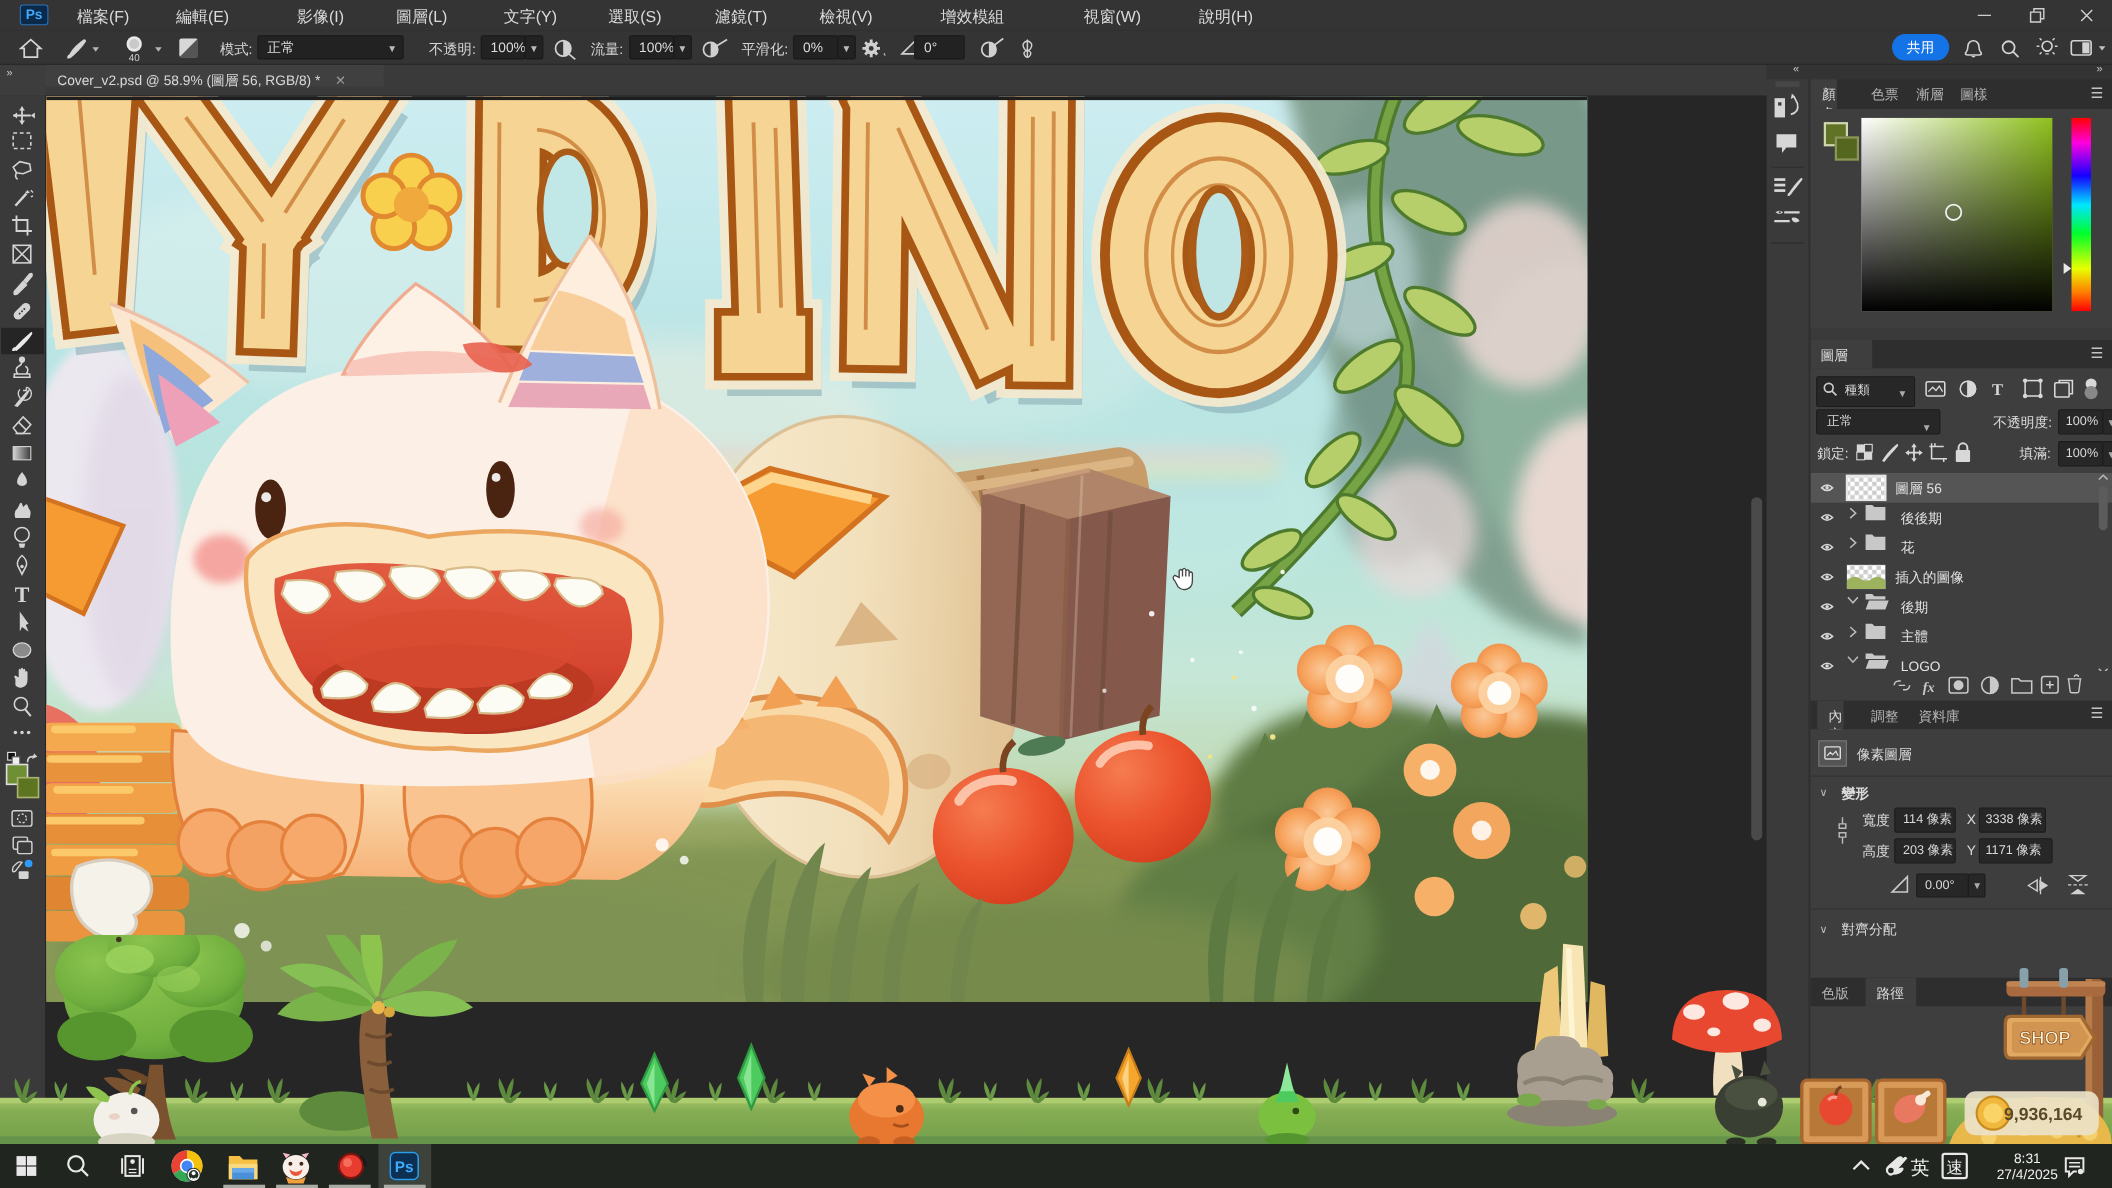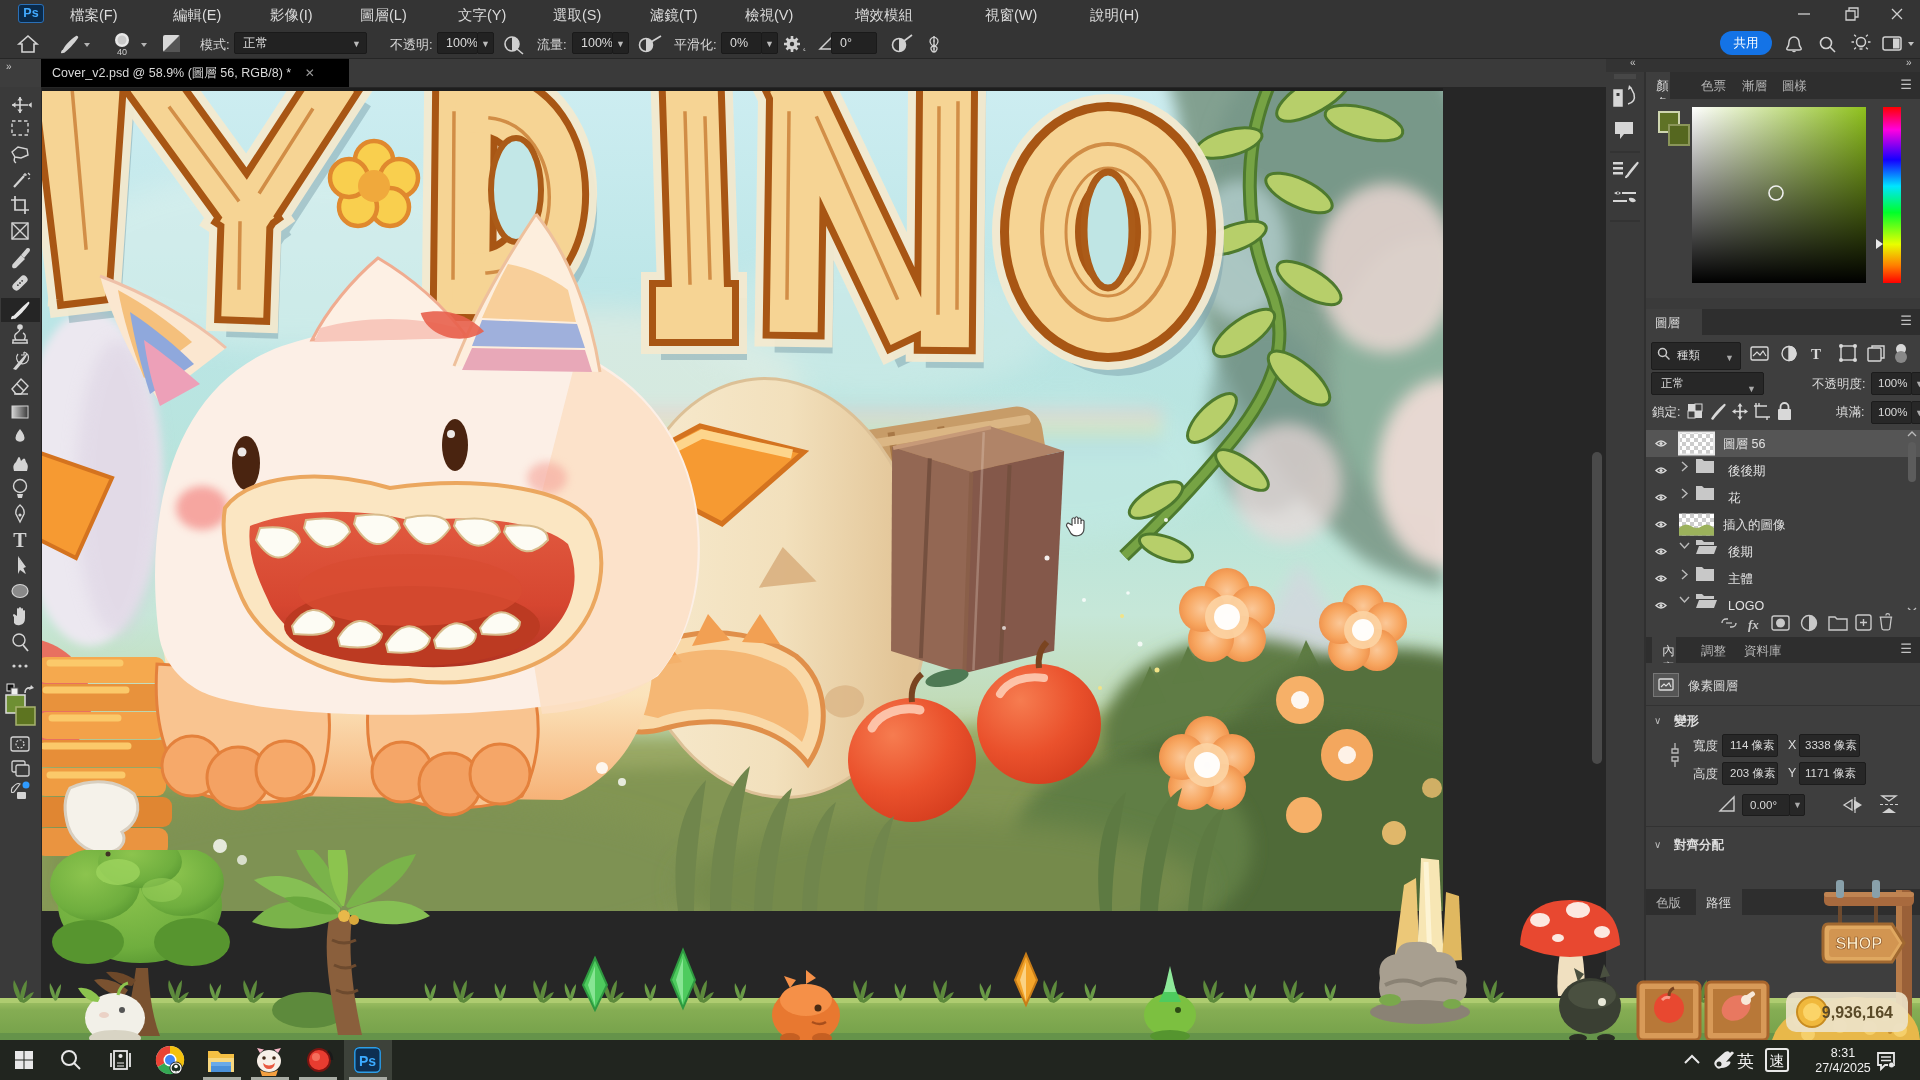--- a/index.html
+++ b/index.html
@@ -7,38 +7,38 @@
 .abs{position:absolute}
 #menubar{left:0;top:0;width:1920px;height:28px;background:#343434;color:#dadada;font-size:14.5px}
 #menubar .mi{position:absolute;top:6px}
 #pslogo{position:absolute;left:18px;top:4px;width:26px;height:19px;background:#0a2a4a;border:1px solid #2a70b8;border-radius:3px;color:#42aaff;font-size:12.5px;font-weight:bold;text-align:center;line-height:17px}
 #optionsbar{left:0;top:28px;width:1920px;height:31px;background:#343434;border-bottom:1px solid #262626;color:#d6d6d6;font-size:13px}
 .obox{position:absolute;height:22px;top:4px;background:#222222;border:1px solid #1a1a1a;border-radius:2px;color:#dcdcdc;font-size:12.5px;line-height:20px;padding-left:8px}
 .olabel{position:absolute;top:8px;font-size:13px;color:#d6d6d6}
 .oarrow{position:absolute;color:#bbbbbb;font-size:9px}
 #tabbar{left:0;top:59px;width:1920px;height:28px;background:#3a3a3a}
 #toolhead{left:0;top:59px;width:41px;height:28px;background:#3d3d3d;color:#c9c9c9;font-size:10px;padding:2px 0 0 6px;letter-spacing:-1px}
-#doctab{position:absolute;left:41px;top:59px;width:308px;height:32px;background:#000000;color:#d9d9d9;font-size:12.5px;line-height:28px;padding-left:11px}
+#doctab{position:absolute;left:41px;top:59px;width:308px;height:20px;background:#404040;color:#d9d9d9;font-size:12.5px;line-height:28px;padding-left:11px}
 #doctab .x{color:#9a9a9a;margin-left:10px;font-size:12px}
 #toolbar{left:0;top:87px;width:41px;height:953px;background:#3a3a3a}
 #rightcol{left:1606px;top:59px;width:314px;height:981px;background:#3a3a3a}
 .ptabs{position:absolute;background:#2e2e2e;color:#b5b5b5;font-size:12.5px}
 .ptab{position:absolute;top:0;height:100%;background:#3e3e3e;color:#dedede;text-align:center}
 .ptlabel{position:absolute;top:6px}
 .hamb{position:absolute;color:#c3c3c3;font-size:13px}
 .field{position:absolute;background:#272727;border:1px solid #1c1c1c;border-radius:2px;color:#dadada;font-size:11.5px;white-space:nowrap;overflow:hidden}
 #taskbar{left:0;top:1040px;width:1920px;height:40px;background:#21251f}
 </style>
 </head>
 <body>
 
 <div class="abs" id="menubar">
   <div id="pslogo">Ps</div>
   <span class="mi" style="left:70px">檔案(F)</span>
-  <span class="mi" style="left:173px">編輯(E)</span>
+  <span class="mi" style="left:160px">編輯(E)</span>
   <span class="mi" style="left:270px">影像(I)</span>
   <span class="mi" style="left:360px">圖層(L)</span>
   <span class="mi" style="left:458px">文字(Y)</span>
   <span class="mi" style="left:553px">選取(S)</span>
   <span class="mi" style="left:650px">濾鏡(T)</span>
   <span class="mi" style="left:745px">檢視(V)</span>
   <span class="mi" style="left:855px">增效模組</span>
   <span class="mi" style="left:985px">視窗(W)</span>
   <span class="mi" style="left:1090px">說明(H)</span>
   <svg style="position:absolute;left:1782px;top:0" width="138" height="28" viewBox="0 0 138 28">
@@ -959,21 +959,21 @@
           <path d="M13 3 v16" stroke="#d0d0d0" stroke-width="1.2"></path>
       <g transform="translate(38,0)">
             <path d="M2 2 l7 5 l7 -5z" fill="none" stroke="#d0d0d0" stroke-width="1.3"></path>
             <path d="M2 19 l7 -5 l7 5z"></path>
             <path d="M0 10.5 h18" stroke="#d0d0d0" stroke-width="1.2" stroke-dasharray="3 2"></path>
           </g>
         </g>
     </svg>
     <div class="abs" style="left:0;top:163px;width:274px;height:1px;background:#323232"></div>
     <span class="abs" style="left:8px;top:176px;font-size:10px;color:#bbb">∨</span>
-      <span class="abs" style="left:28px;top:174px;font-weight:bold">對齊分配</span>
+      <span class="abs" style="left:28px;top:174px;font-weight:normal">對齊分配</span>
   </div>
 
   <div class="ptabs" style="left:40px;top:830px;width:274px;height:26px">
     <span class="ptlabel" style="left:10px">色版</span>
     <div class="ptab" style="left:50px;width:46px">
         <span class="ptlabel" style="left:10px">路徑</span>
       </div>
     <span class="hamb" style="right:8px;top:4px">☰</span>
   </div>
   <div class="abs" style="left:40px;top:856px;width:274px;height:125px;background:#3e3e3e"></div>

